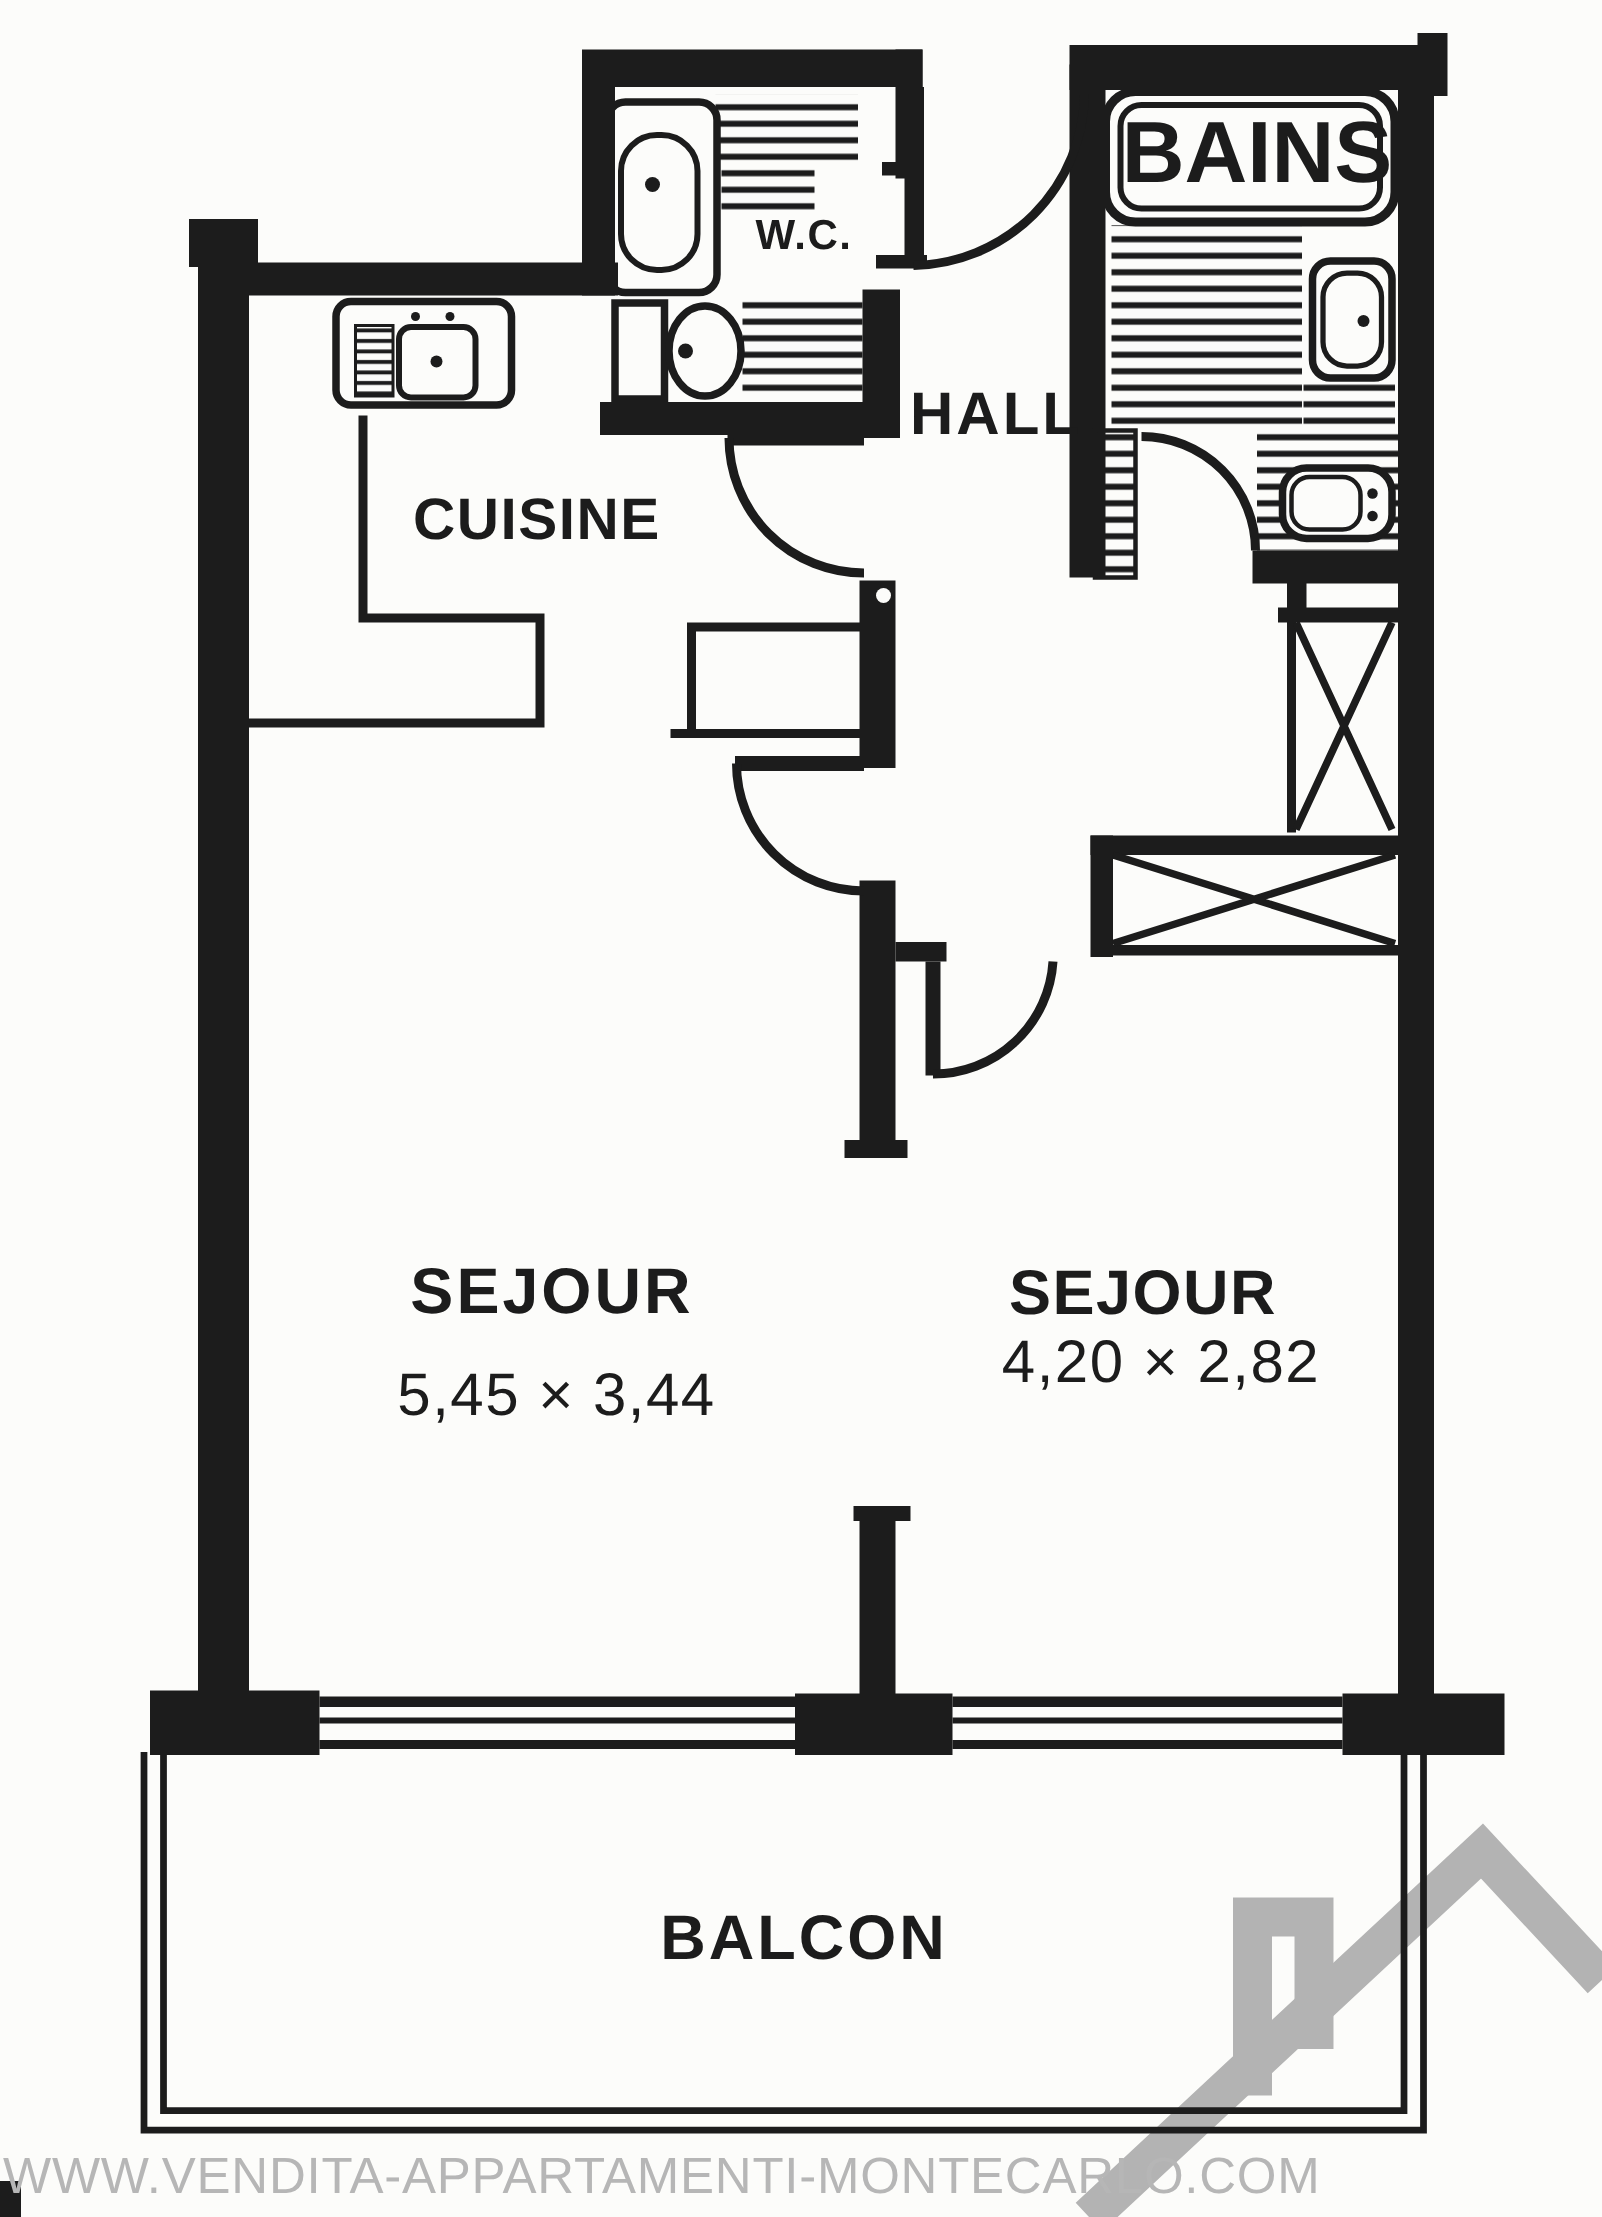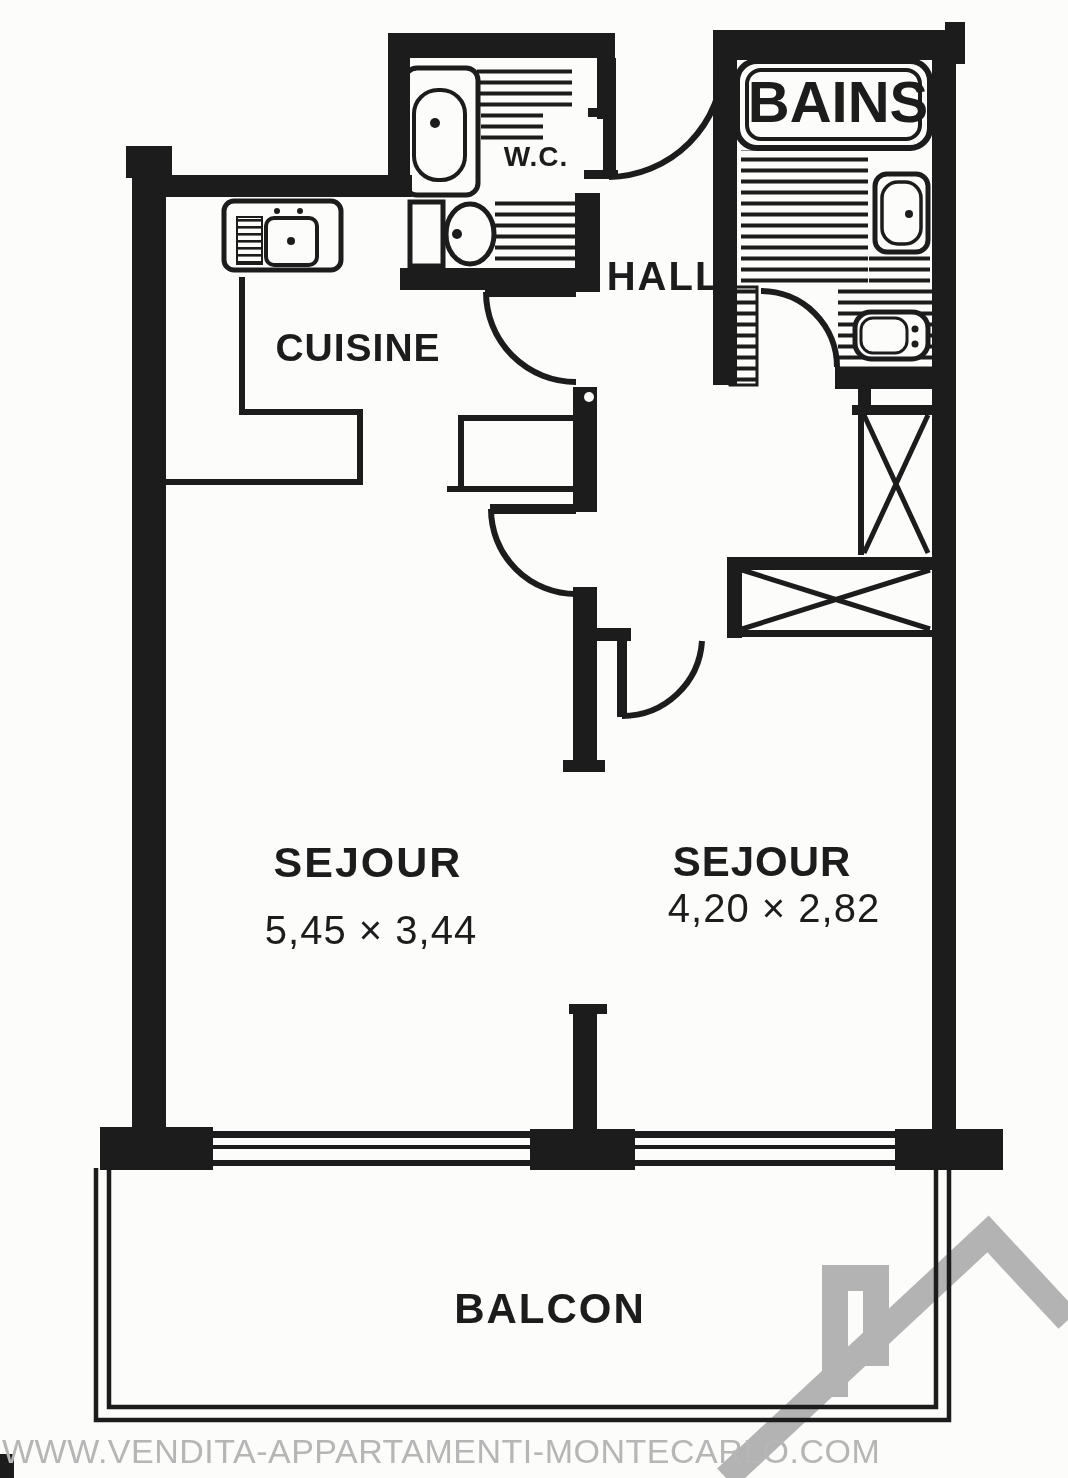--- a/index.html
+++ b/index.html
@@ -19,21 +19,21 @@
     white-space:nowrap;color:var(--ink);font-weight:bold;line-height:1;
   }
   .lbl-wc{left:536px;top:157px;font-size:28px;letter-spacing:1px;}
   .lbl-hall{left:664px;top:238px;font-size:40px;letter-spacing:2px;margin-top:38px;}
   .lbl-cuisine{left:358px;top:347px;font-size:39px;letter-spacing:1px;}
   .lbl-bains{left:838px;top:102px;font-size:58px;letter-spacing:0px;}
   .lbl-sejour{left:368px;top:862px;font-size:43px;letter-spacing:2px;}
   .lbl-sejour-dim{left:371px;top:909px;font-size:40px;font-weight:normal;letter-spacing:1px;margin-top:21px;}
   .lbl-chambre{left:762px;top:862px;font-size:42px;letter-spacing:1px;}
   .lbl-chambre-dim{left:762px;top:908px;font-size:40px;font-weight:normal;letter-spacing:1px;margin-left:12px;}
-  .lbl-balcon{left:550px;top:1292px;font-size:42px;letter-spacing:2px;margin-top:17px;}
+  .lbl-balcon{left:536px;top:1292px;font-size:42px;letter-spacing:2px;}
   .watermark{
     position:absolute;left:2px;top:1432px;transform:none;
     font-size:34px;font-weight:normal;letter-spacing:0.5px;
     color:var(--watermark-gray);white-space:nowrap;
   }
 </style>
 </head>
 <body>
 
 <div id="stage">

